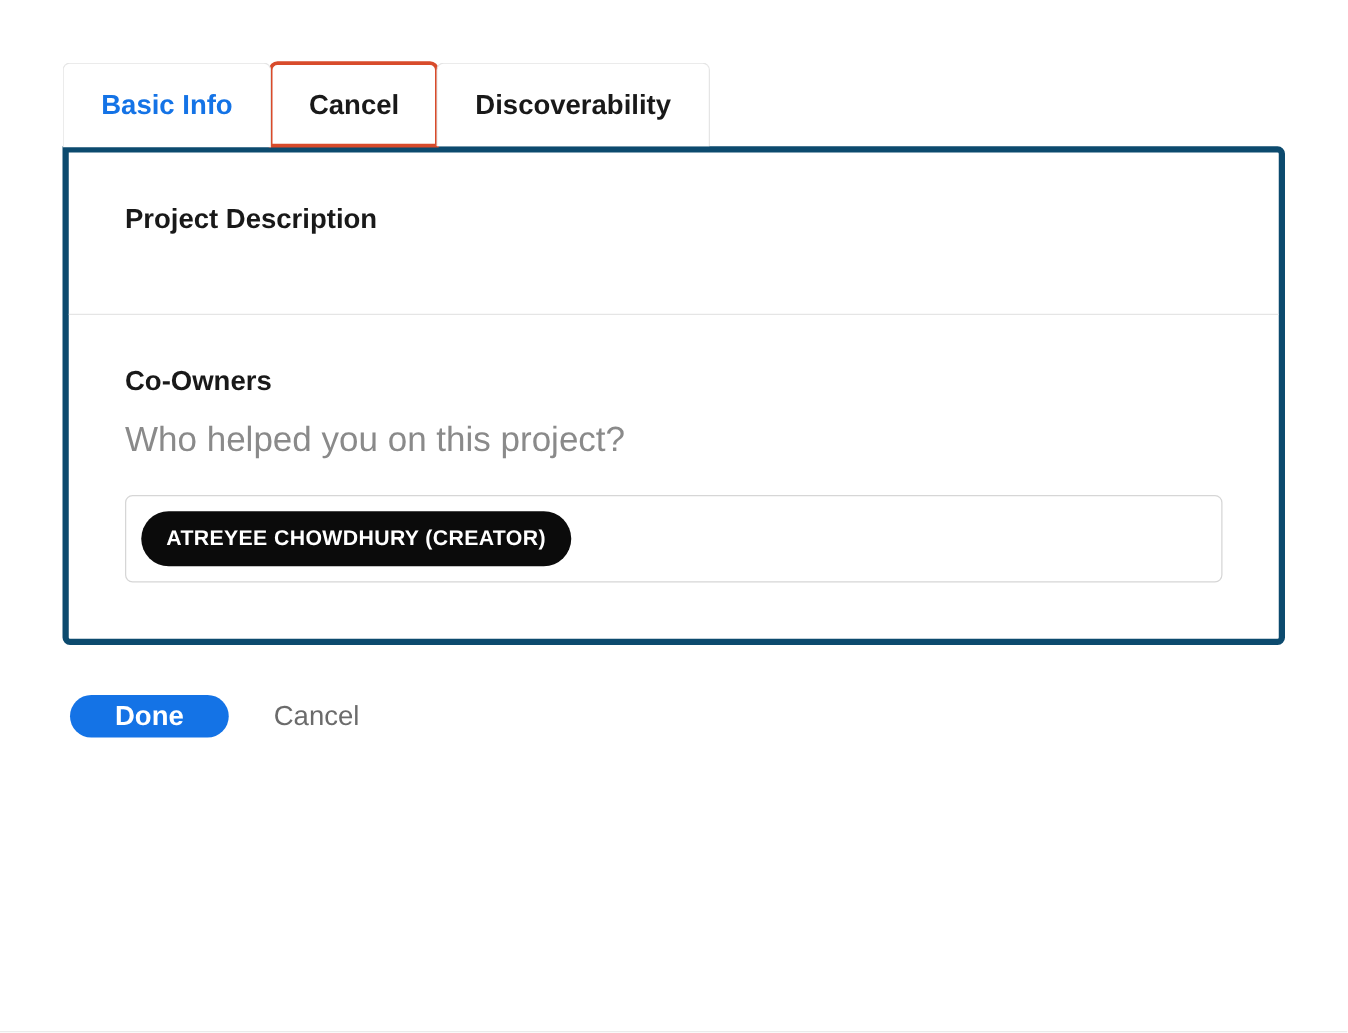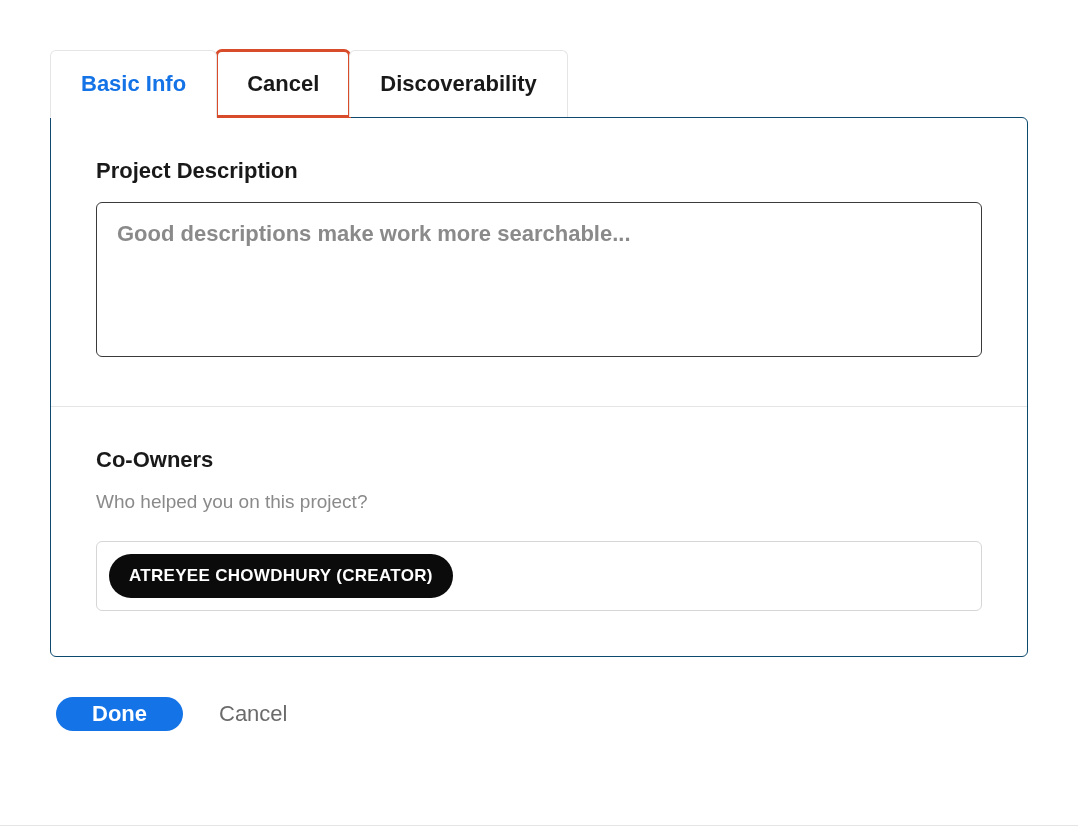--- a/index.html
+++ b/index.html
@@ -39,41 +39,41 @@
       color: #1473e6;
       border-bottom: 1px solid #ffffff;
       margin-bottom: -1px;
       z-index: 3;
     }
     .tab.highlighted {
       outline: 3px solid #d84b2b;
       outline-offset: -2px;
     }
     .panel {
-      border: 1px solid #0c4a6e;
+      border: 5px solid #0c4a6e;
       border-radius: 0 6px 6px 6px;
       background: #ffffff;
       margin-top: 0;
       position: relative;
       z-index: 1;
     }
     .section {
       padding: 40px 45px 45px 45px;
     }
     .section + .section {
       border-top: 1px solid #e5e5e5;
     }
     .section-title {
       font-size: 22px;
       font-weight: 700;
       color: #191919;
       margin-bottom: 18px;
     }
     .section-subtitle {
-      font-size: 19px;
+      font-size: 28px;
       font-weight: 400;
       color: #8a8a8a;
       margin-bottom: 28px;
     }
     .description-textarea {
       width: 100%;
       height: 155px;
       border: 1px solid #3a3a3a;
       border-radius: 6px;
       padding: 18px 20px;
@@ -144,21 +144,20 @@
 <div class="container">
   <div class="tabs">
     <div class="tab active">Basic Info</div>
     <div class="tab highlighted">Cancel</div>
     <div class="tab">Discoverability</div>
   </div>
 
   <div class="panel">
     <div class="section">
       <div class="section-title">Project Description</div>
-      <textarea class="description-textarea" placeholder="Good descriptions make work more searchable..." style=""></textarea>
     </div>
 
     <div class="section">
       <div class="section-title">Co-Owners</div>
       <div class="section-subtitle">Who helped you on this project?</div>
       <div class="coowners-box">
         <span class="owner-chip">ATREYEE CHOWDHURY (CREATOR)</span>
       </div>
     </div>
   </div>

